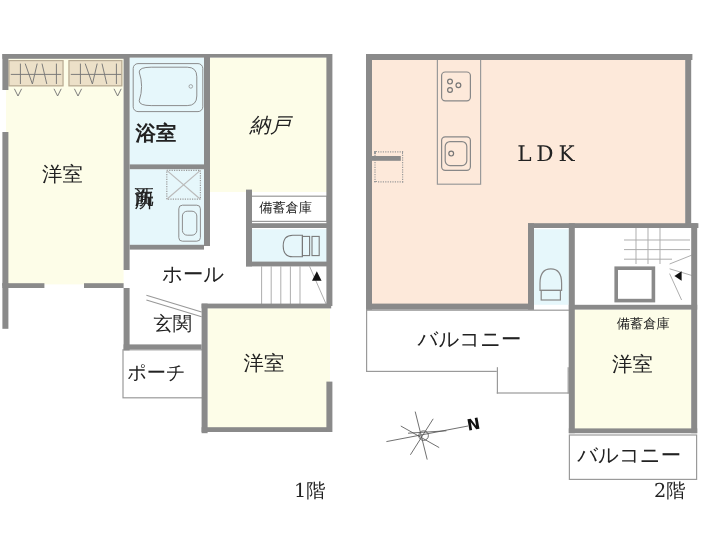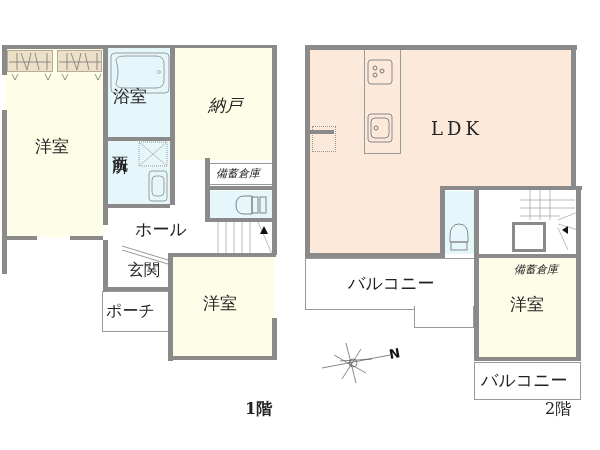--- a/index.html
+++ b/index.html
@@ -2,21 +2,21 @@
 <html><head>
 <meta charset="utf-8">
 <style>
   html,body{margin:0;padding:0;background:#ffffff;}
   body{width:600px;height:450px;position:relative;overflow:hidden;font-family:"DejaVu Serif","Liberation Serif",serif;color:#222;}
   .abs{position:absolute;box-sizing:border-box;}
   .room{position:absolute;box-sizing:border-box;}
   .wall{position:absolute;background:#8a8a8a;}
   .thin{position:absolute;border:1px solid #9a9a9a;box-sizing:border-box;}
   .label{position:absolute;white-space:nowrap;font-size:17px;color:#222;line-height:1;}
-  .small{font-size:11px;font-style:italic;}
+  .small{font-size:11px;}
   .vert{writing-mode:vertical-rl;text-orientation:upright;letter-spacing:1px;}
   svg{position:absolute;overflow:visible;}
 </style>
 </head>
 <body>
 
 <div class="abs" style="left:0;top:0;width:300px;height:450px;">
 
   <div class="room" style="left:5px;top:47px;width:98px;height:190px;background:#fdfde8;"></div>
 
@@ -112,29 +112,29 @@
   <div class="wall" style="left:108px;top:204px;width:62px;height:4px;"></div>
   <div class="wall" style="left:205px;top:158px;width:5px;height:64px;"></div>
   <div class="wall" style="left:205px;top:186px;width:70px;height:4px;"></div>
   <div class="wall" style="left:205px;top:218px;width:70px;height:4px;"></div>
   <div class="wall" style="left:168px;top:253px;width:108px;height:4px;"></div>
   <div class="wall" style="left:168px;top:253px;width:5px;height:108px;"></div>
   <div class="wall" style="left:168px;top:356px;width:108px;height:4px;"></div>
   <div class="wall" style="left:272px;top:318px;width:5px;height:42px;"></div>
 
   <div class="label" style="left:35px;top:138px;">洋室</div>
-  <div class="label" style="left:113px;top:88px;">浴室</div>
+  <div class="label" style="left:113px;top:104px;font-weight:bold;">浴室</div>
   <div class="label vert" style="left:112px;top:143px;font-size:16px;">洗面所</div>
   <div class="label" style="left:208px;top:97px;font-style:italic;">納戸</div>
   <div class="label small" style="left:216px;top:168px;">備蓄倉庫</div>
   <div class="label" style="left:135px;top:221px;">ホール</div>
   <div class="label" style="left:128px;top:262px;font-size:16px;">玄関</div>
   <div class="label" style="left:106px;top:303px;font-size:16px;">ポーチ</div>
   <div class="label" style="left:203px;top:295px;">洋室</div>
-  <div class="label" style="left:245px;top:401px;font-size:16px;font-weight:bold;">1階</div>
+  <div class="label" style="left:245px;top:401px;font-size:16px;">1階</div>
 </div>
 
 <div class="abs" style="left:0;top:0;width:600px;height:450px;">
 
   <div class="room" style="left:309px;top:49px;width:262px;height:205px;background:#fde9da;"></div>
   <div class="room" style="left:440px;top:188px;width:135px;height:70px;background:#ffffff;"></div>
 
   <div class="thin" style="left:364px;top:49px;width:37px;height:105px;"></div>
   <svg style="left:367px;top:59px;" width="26" height="26">
     <rect x="1" y="1" width="24" height="24" rx="3" fill="none" stroke="#888"></rect>

